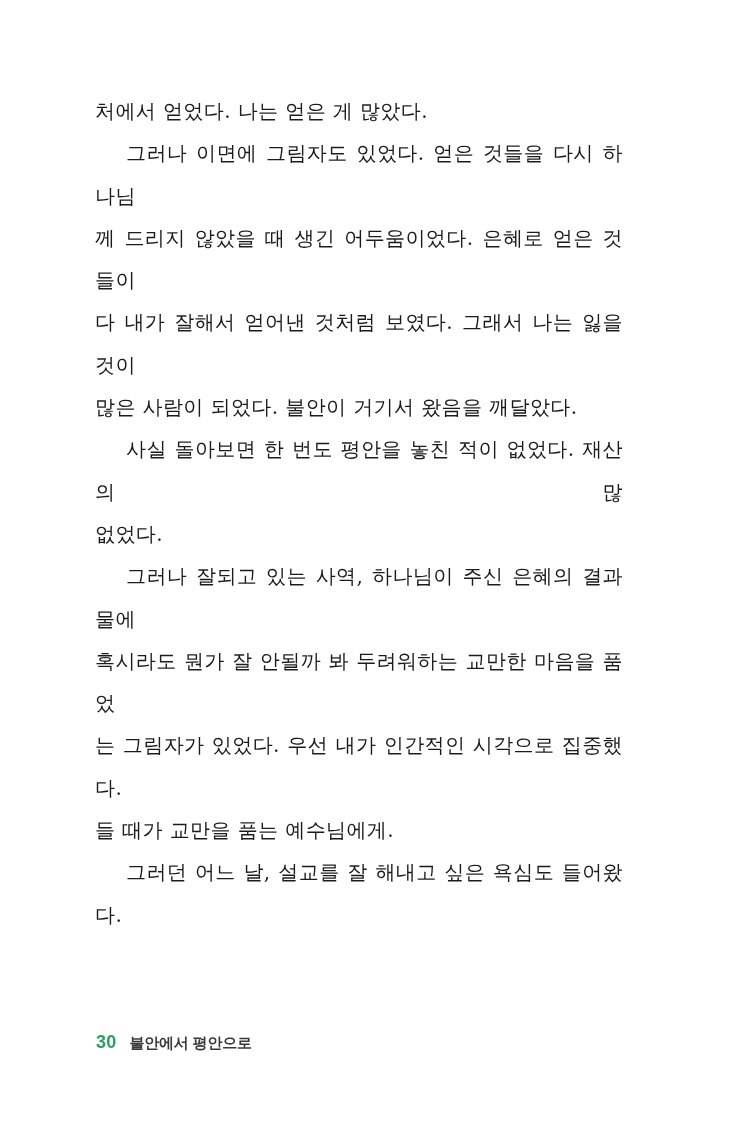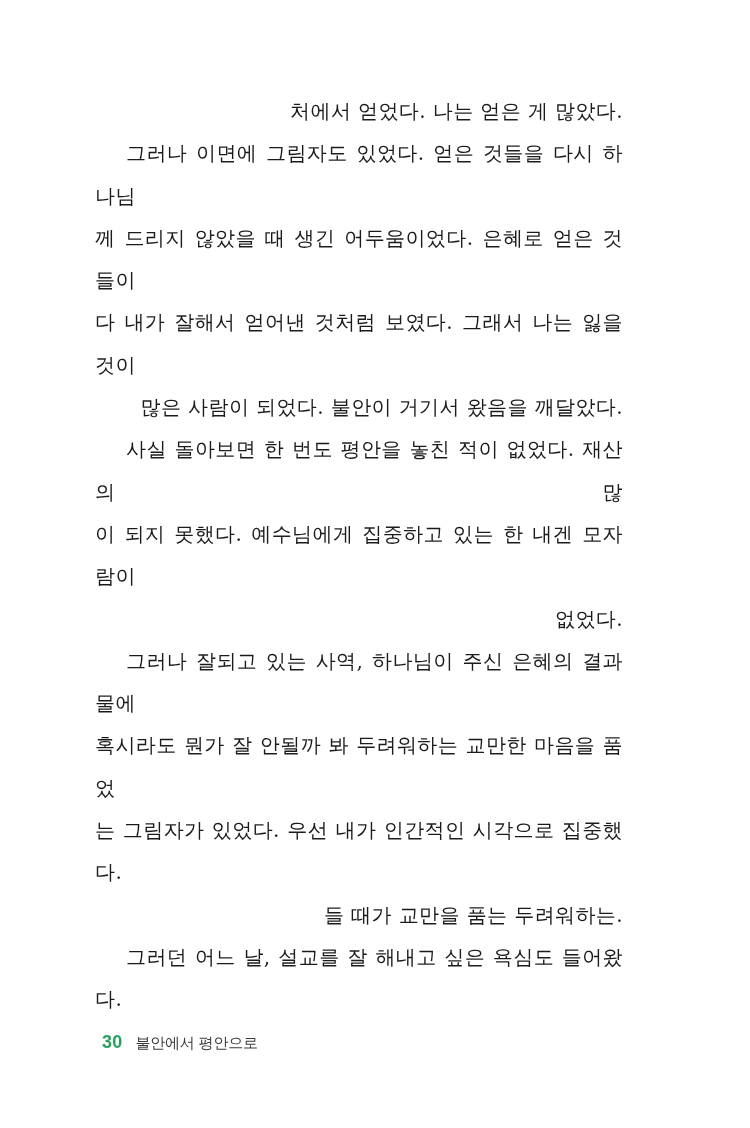--- a/index.html
+++ b/index.html
@@ -22,74 +22,74 @@
     color: var(--text-color, #1b1b1b);
     font-size: 20px;
     line-height: 42.3px;
     letter-spacing: 0.4px;
   }
   .paragraph {
     margin: 0;
   }
   .line {
     white-space: nowrap;
-    text-align: right;
+    text-align: left;
   }
   .line.full {
     white-space: normal;
     text-align: justify;
     text-align-last: justify;
   }
   .line.indent {
     text-indent: 31px;
   }
   .footer {
     position: absolute;
-    left: 102px;
+    left: 96px;
     top: 1032px;
     display: flex;
     align-items: baseline;
     gap: 13px;
     font-family: "Liberation Sans", sans-serif;
   }
   .page-number {
     color: var(--page-number-color, #27a162);
     font-size: 18px;
     font-weight: 600;
     letter-spacing: 0.2px;
   }
   .book-title {
     color: var(--title-color, #3a3a3a);
     font-size: 15px;
     letter-spacing: -0.2px;
+    font-weight: bold;
   }
 </style>
 </head>
 <body>
 
 <div class="text-block">
     <div class="paragraph">
       <div class="line">처에서 얻었다. 나는 얻은 게 많았다.</div>
     </div>
     <div class="paragraph">
       <div class="line full indent">그러나 이면에 그림자도 있었다. 얻은 것들을 다시 하나님</div>
       <div class="line full">께 드리지 않았을 때 생긴 어두움이었다. 은혜로 얻은 것들이</div>
       <div class="line full">다 내가 잘해서 얻어낸 것처럼 보였다. 그래서 나는 잃을 것이</div>
       <div class="line">많은 사람이 되었다. 불안이 거기서 왔음을 깨달았다.</div>
     </div>
     <div class="paragraph">
       <div class="line full indent">사실 돌아보면 한 번도 평안을 놓친 적이 없었다. 재산의 많</div>
-      <div class="line full">이 되지 못했다. 예수님에게 집중하고 있는 한 내겐 모자람이</div>
       <div class="line">없었다.</div>
     </div>
     <div class="paragraph">
       <div class="line full indent">그러나 잘되고 있는 사역, 하나님이 주신 은혜의 결과물에</div>
       <div class="line full">혹시라도 뭔가 잘 안될까 봐 두려워하는 교만한 마음을 품었</div>
       <div class="line full">는 그림자가 있었다. 우선 내가 인간적인 시각으로 집중했다.</div>
-      <div class="line">들 때가 교만을 품는 두려워하는.</div>
+      <div class="line">들 때가 교만을 품는 예수님에게.</div>
     </div>
     <div class="paragraph">
       <div class="line full indent">그러던 어느 날, 설교를 잘 해내고 싶은 욕심도 들어왔다.</div>
     </div>
   </div>
 
 <div class="footer">
   <span class="page-number">30</span>
   <span class="book-title">불안에서 평안으로</span>
 </div>

